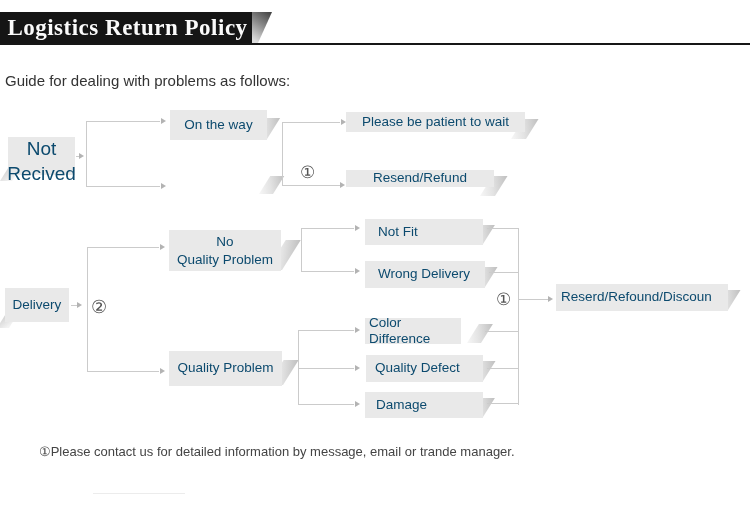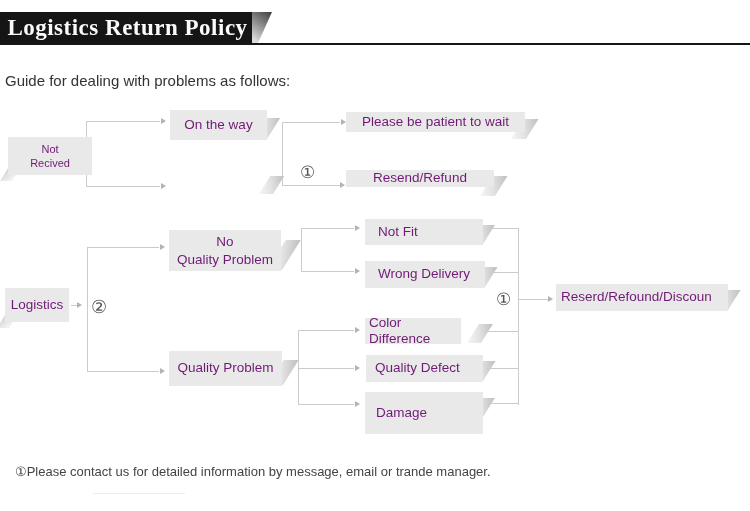--- a/index.html
+++ b/index.html
@@ -12,24 +12,24 @@
     display:flex;align-items:center;justify-content:center;}
   .banner-title{color:#fafafa;font-family:"Liberation Serif",serif;font-weight:700;
     font-size:23px;letter-spacing:.5px;white-space:nowrap;}
   .banner-slant{position:absolute;left:252px;top:12px;width:20px;height:31px;
     background:linear-gradient(215deg,#3f3f3f 0%,#8a8a8a 45%,#dcdcdc 90%);
     clip-path:polygon(0 0,100% 0,30% 100%,0 100%);}
   .header-rule{position:absolute;left:0;top:43px;width:750px;height:2px;background:#161616;}
   
   .intro{position:absolute;left:5px;top:72px;font-size:15px;color:#333;}
   .note{position:absolute;left:15px;font-size:13px;color:#444;}
-  .note-1{top:464px;} .note-2{top:467px;}
+  .note-1{top:444px;margin-left:24px;} .note-2{top:467px;}
   .faint-rule{position:absolute;left:93px;top:493px;width:92px;height:1px;background:#ececec;}
   
-  .bx{position:absolute;background:#e9e9e9;color:#701a75;font-size:13.5px;
+  .bx{position:absolute;background:#e9e9e9;color:#0c4a6e;font-size:13.5px;
     display:flex;align-items:center;justify-content:center;text-align:center;line-height:1.2;}
   .bx.la{justify-content:flex-start;text-align:left;}
   .bx.two{flex-direction:column;line-height:1.3;}
   .bx.clip{white-space:nowrap;overflow:hidden;}
   
   .hl{position:absolute;height:1px;background:#cbcbcb;}
   .vl{position:absolute;width:1px;background:#cbcbcb;}
   .ah{position:absolute;width:0;height:0;border-top:3.5px solid transparent;
     border-bottom:3.5px solid transparent;border-left:5px solid #b3b3b3;}
   .mk{position:absolute;font-size:17px;color:#555;line-height:1;}
@@ -108,39 +108,39 @@
   <div class="hl" style="left:487px;top:368px;width:31px;"></div>
   <div class="hl" style="left:487px;top:403px;width:31px;"></div>
   <div class="vl" style="left:518px;top:228px;height:177px;"></div>
   <div class="hl" style="left:518px;top:299px;width:30px;"></div>
   <div class="ah" style="left:548px;top:296px;"></div>
 
   <div class="mk" style="left:300px;top:164px;">①</div>
   <div class="mk" style="left:91px;top:298px;font-size:18px;">②</div>
   <div class="mk" style="left:496px;top:291px;">①</div>
 
-  <div class="bx two" style="left:8px;top:137px;width:84px;height:38px;font-size:11px;">
+  <div class="bx two" style="left:8px;top:137px;width:67px;height:38px;font-size:19px;justify-content:space-between;">
     <span>Not</span>
     <span>Recived</span>
   </div>
   <div class="bx" style="left:170px;top:110px;width:97px;height:30px;">On the way</div>
   <div class="bx" style="left:346px;top:112px;width:179px;height:20px;">Please be patient to wait</div>
   <div class="bx" style="left:346px;top:170px;width:148px;height:17px;">Resend/Refund</div>
 
-  <div class="bx" style="left:5px;top:288px;width:64px;height:34px;">Logistics</div>
+  <div class="bx" style="left:5px;top:288px;width:64px;height:34px;">Delivery</div>
   <div class="bx two" style="left:169px;top:230px;width:112px;height:41px;">
     <span>No</span>
     <span>Quality Problem</span>
   </div>
   <div class="bx" style="left:169px;top:351px;width:113px;height:35px;">Quality Problem</div>
 
   <div class="bx la" style="left:365px;top:261px;width:120px;height:27px;padding-left:13px;box-sizing:border-box;">Wrong Delivery</div>
   <div class="bx la" style="left:365px;top:219px;width:118px;height:26px;padding-left:13px;box-sizing:border-box;">Not Fit</div>
   <div class="bx la" style="left:365px;top:318px;width:96px;height:26px;padding-left:4px;box-sizing:border-box;">Color Difference</div>
   <div class="bx la" style="left:366px;top:355px;width:117px;height:27px;padding-left:9px;box-sizing:border-box;">Quality Defect</div>
-  <div class="bx la" style="left:365px;top:392px;width:118px;height:42px;padding-left:11px;box-sizing:border-box;">Damage</div>
+  <div class="bx la" style="left:365px;top:392px;width:118px;height:26px;padding-left:11px;box-sizing:border-box;">Damage</div>
 
   <div class="bx la clip" style="left:556px;top:284px;width:172px;height:27px;padding-left:5px;box-sizing:border-box;">Reserd/Refound/Discoun</div>
 
   <div class="note note-1">①Please contact us for detailed information by message, email or trande manager.</div>
   <div class="faint-rule"></div>
 
 </div>
 
 </body></html>

